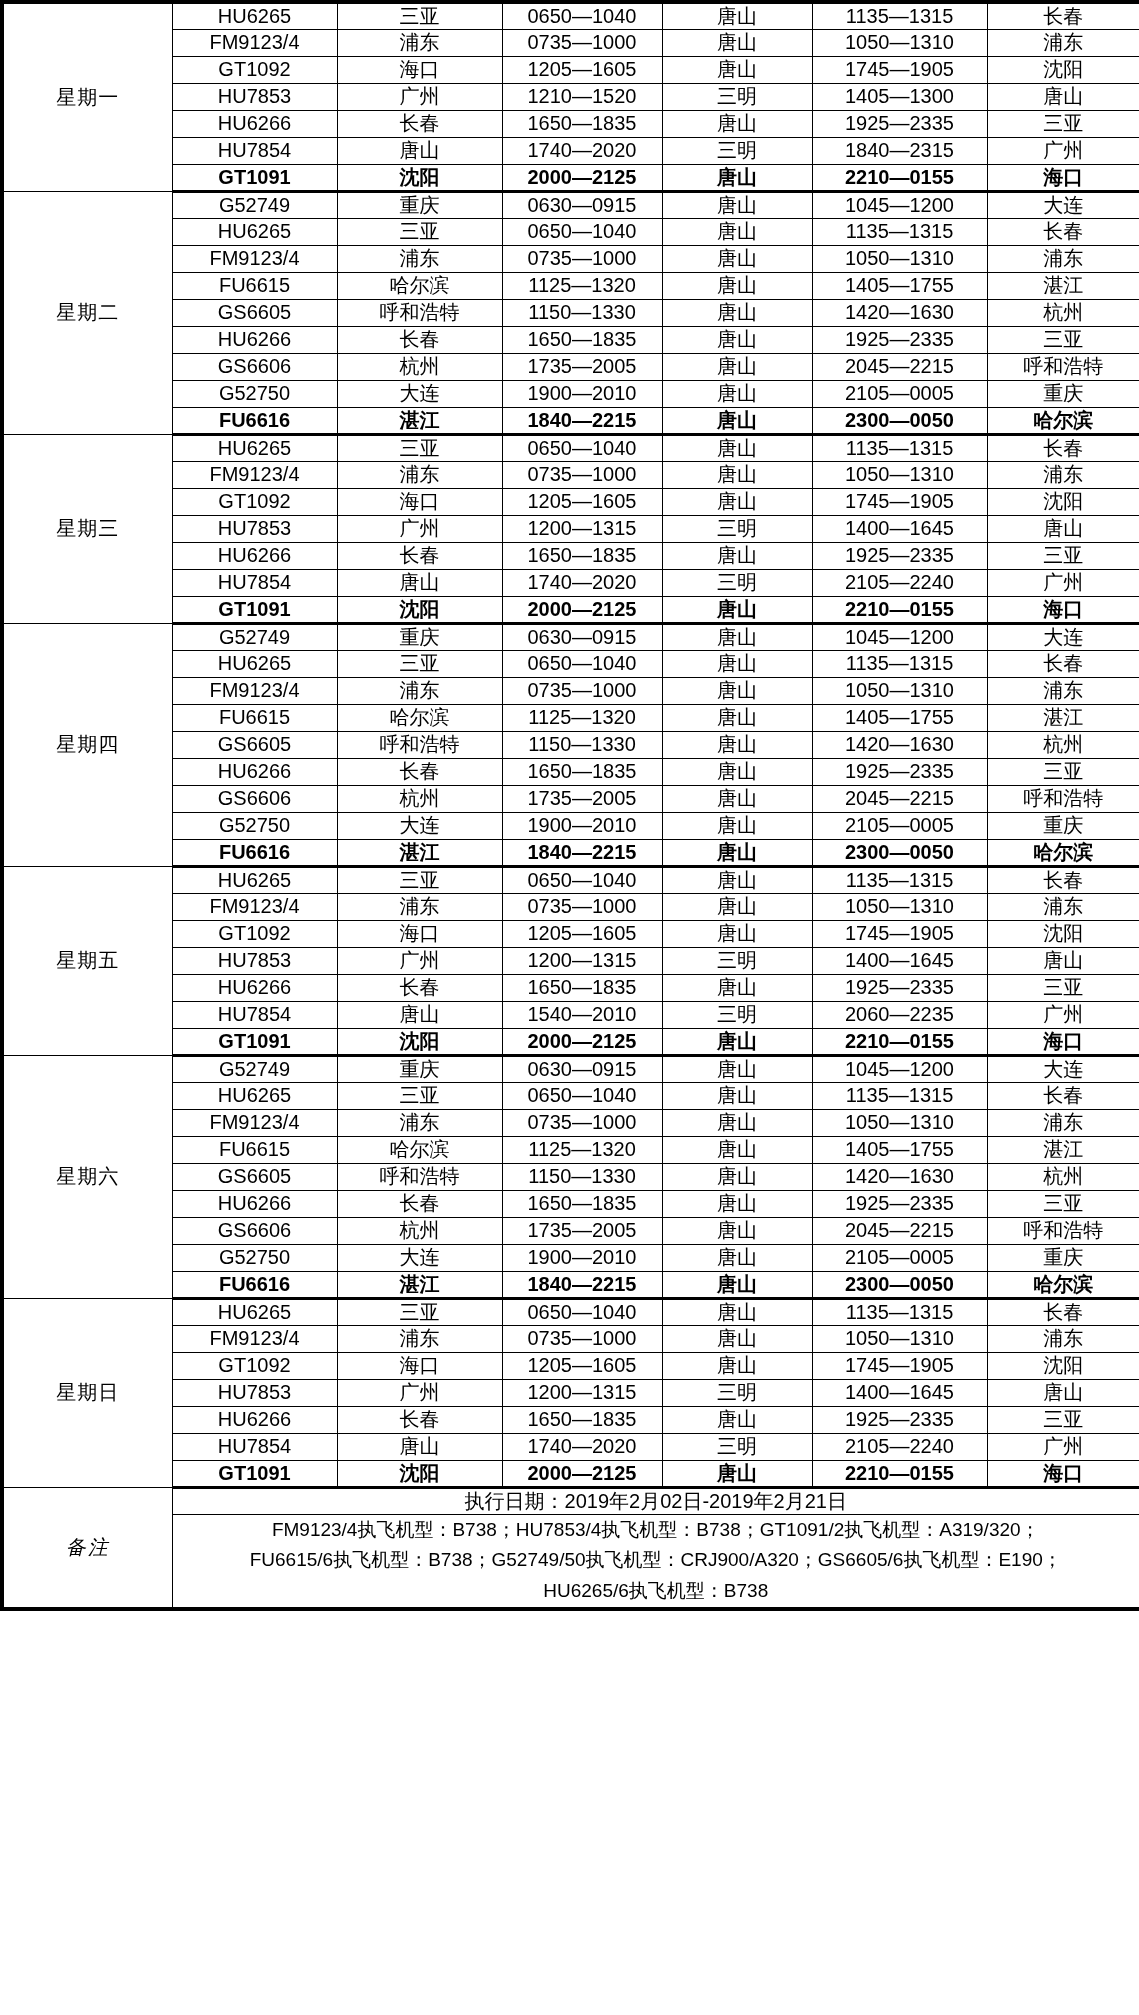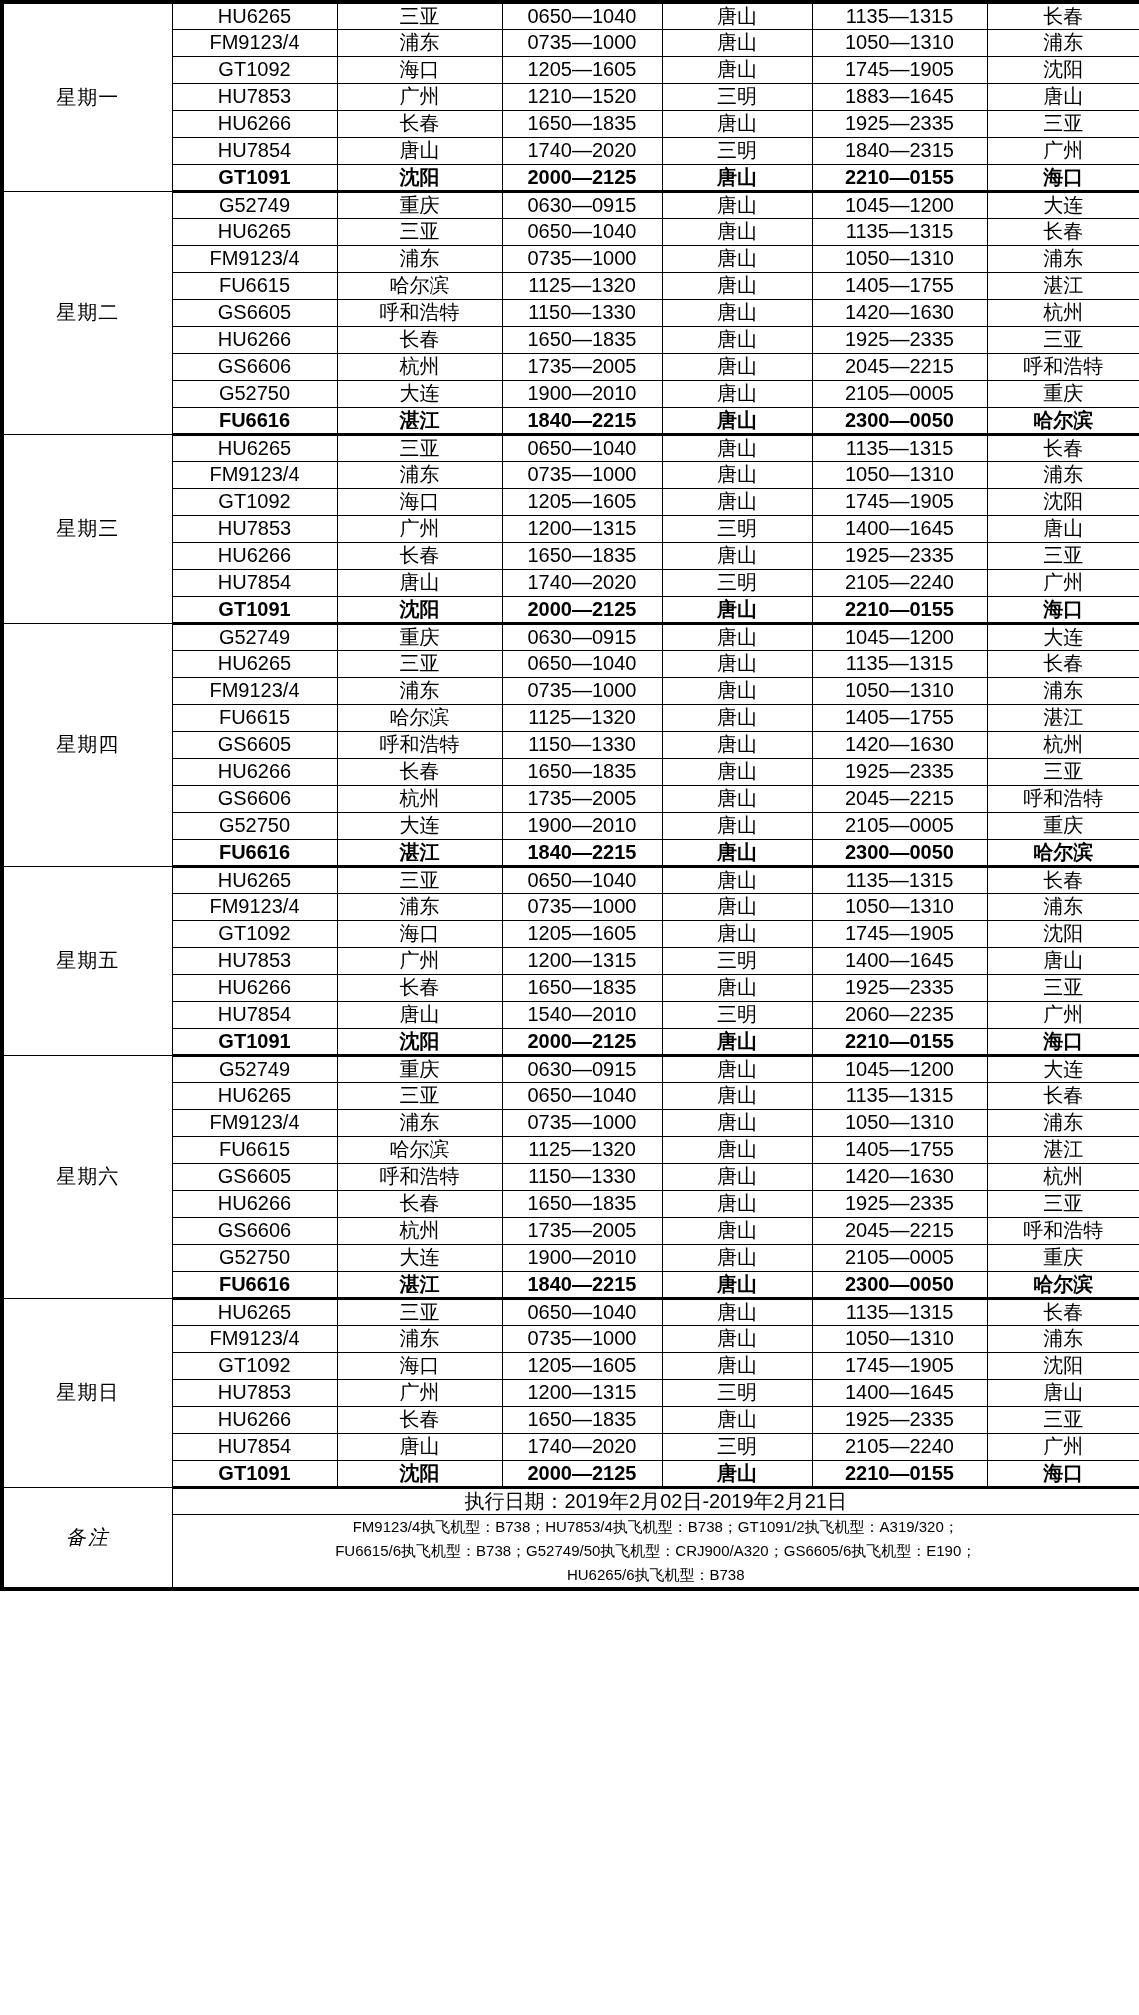--- a/index.html
+++ b/index.html
@@ -87,21 +87,21 @@
   td.remark-body {
     border-top: 1px solid #000;
     border-bottom: none;
     text-align: left;
     padding: 14px 10px 16px 10px;
     height: 122px;
     vertical-align: top;
     white-space: normal;
   }
   .remark-line {
-    font-size: 15px;
+    font-size: 19px;
     line-height: 1.62;
     white-space: nowrap;
   }
 </style>
 </head>
 <body>
 
 <div id="sheet">
   <table class="schedule">
     <colgroup>
@@ -137,21 +137,21 @@
           <td class="times">1205—1605</td>
           <td class="city">唐山</td>
           <td class="times">1745—1905</td>
           <td class="city">沈阳</td>
         </tr>
         <tr>
           <td class="flight">HU7853</td>
           <td class="city">广州</td>
           <td class="times">1210—1520</td>
           <td class="city">三明</td>
-          <td class="times">1883—1645</td>
+          <td class="times">1405—1300</td>
           <td class="city">唐山</td>
         </tr>
         <tr>
           <td class="flight">HU6266</td>
           <td class="city">长春</td>
           <td class="times">1650—1835</td>
           <td class="city">唐山</td>
           <td class="times">1925—2335</td>
           <td class="city">三亚</td>
         </tr>

